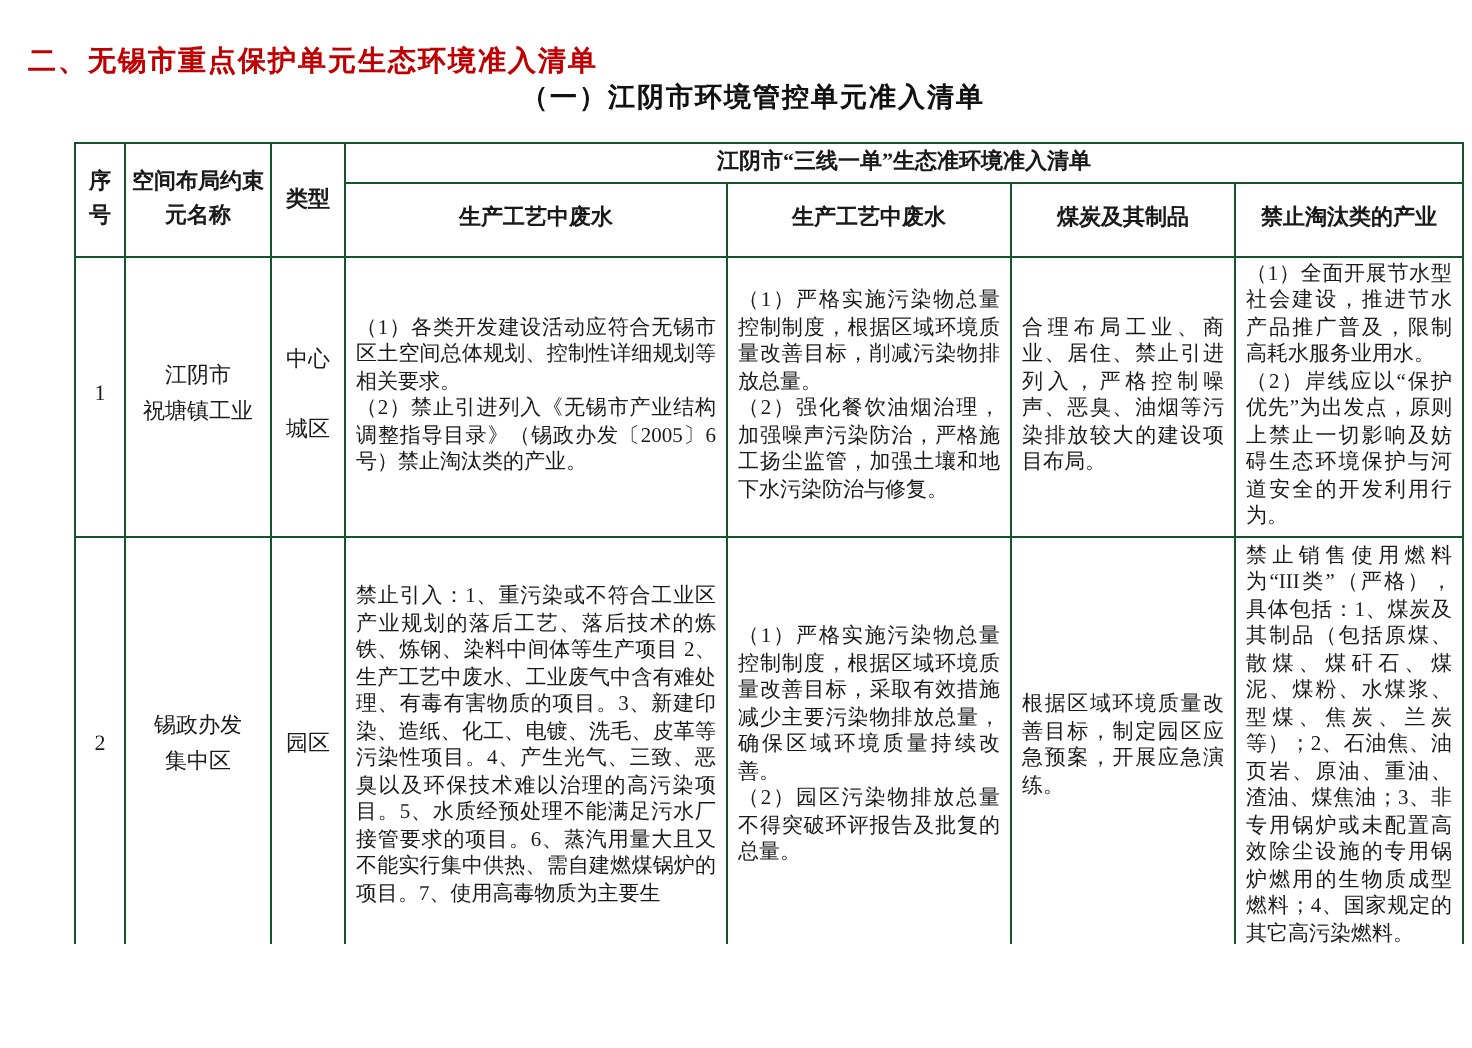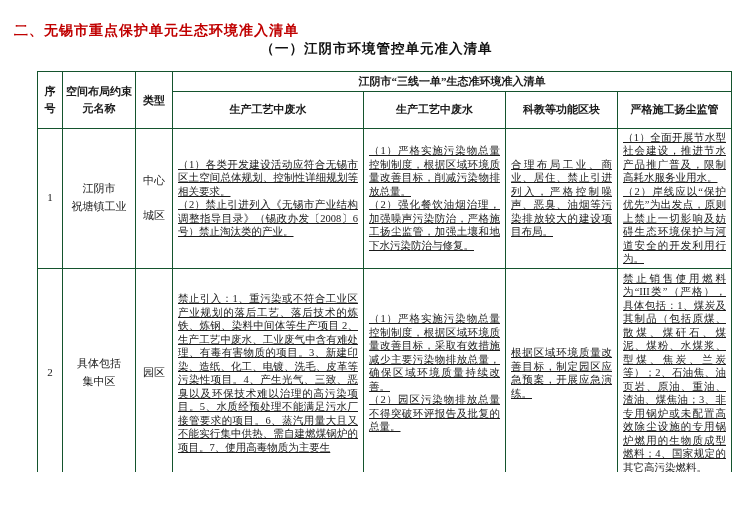--- a/index.html
+++ b/index.html
@@ -69,21 +69,20 @@
   .type-cell {
     line-height: 3.2;
   }
   .text-cell {
     font-size: 10.5px;
     line-height: 13.5px;
     text-align: justify;
     vertical-align: middle;
     white-space: pre-line;
     padding: 2px 5px;
-    text-decoration: underline;
   }
   .page-number {
     margin-top: 7px;
     text-align: center;
     font-size: 11px;
     color: #111111;
   }
 </style>
 </head>
 <body>
@@ -108,42 +107,42 @@
       <tr class="merged-hdr-row">
         <td class="hdr-cell" rowspan="2">序号</td>
         <td class="hdr-cell" rowspan="2">空间布局约束
 元名称</td>
         <td class="hdr-cell" rowspan="2">类型</td>
         <td class="hdr-cell" colspan="4">江阴市“三线一单”生态准环境准入清单</td>
       </tr>
       <tr class="sub-hdr-row">
         <td class="hdr-cell">生产工艺中废水</td>
         <td class="hdr-cell">生产工艺中废水</td>
-        <td class="hdr-cell">科教等功能区块</td>
-        <td class="hdr-cell">严格施工扬尘监管</td>
+        <td class="hdr-cell">煤炭及其制品</td>
+        <td class="hdr-cell">禁止淘汰类的产业</td>
       </tr>
 
       <tr class="data-row-1">
         <td class="center-cell">1</td>
         <td class="center-cell">江阴市
 祝塘镇工业</td>
         <td class="center-cell type-cell">中心
 城区</td>
         <td class="text-cell">（1）各类开发建设活动应符合无锡市区土空间总体规划、控制性详细规划等相关要求。
-（2）禁止引进列入《无锡市产业结构调整指导目录》（锡政办发〔2008〕6号）禁止淘汰类的产业。</td>
+（2）禁止引进列入《无锡市产业结构调整指导目录》（锡政办发〔2005〕6号）禁止淘汰类的产业。</td>
         <td class="text-cell">（1）严格实施污染物总量控制制度，根据区域环境质量改善目标，削减污染物排放总量。
 （2）强化餐饮油烟治理，加强噪声污染防治，严格施工扬尘监管，加强土壤和地下水污染防治与修复。</td>
         <td class="text-cell">合理布局工业、商业、居住、禁止引进列入，严格控制噪声、恶臭、油烟等污染排放较大的建设项目布局。</td>
         <td class="text-cell">（1）全面开展节水型社会建设，推进节水产品推广普及，限制高耗水服务业用水。
 （2）岸线应以“保护优先”为出发点，原则上禁止一切影响及妨碍生态环境保护与河道安全的开发利用行为。</td>
       </tr>
 
       <tr class="data-row-2">
         <td class="center-cell">2</td>
-        <td class="center-cell">具体包括
+        <td class="center-cell">锡政办发
 集中区</td>
         <td class="center-cell">园区</td>
         <td class="text-cell">禁止引入：1、重污染或不符合工业区产业规划的落后工艺、落后技术的炼铁、炼钢、染料中间体等生产项目 2、生产工艺中废水、工业废气中含有难处理、有毒有害物质的项目。3、新建印染、造纸、化工、电镀、洗毛、皮革等污染性项目。4、产生光气、三致、恶臭以及环保技术难以治理的高污染项目。5、水质经预处理不能满足污水厂接管要求的项目。6、蒸汽用量大且又不能实行集中供热、需自建燃煤锅炉的项目。7、使用高毒物质为主要生</td>
         <td class="text-cell">（1）严格实施污染物总量控制制度，根据区域环境质量改善目标，采取有效措施减少主要污染物排放总量，确保区域环境质量持续改善。
 （2）园区污染物排放总量不得突破环评报告及批复的总量。</td>
         <td class="text-cell">根据区域环境质量改善目标，制定园区应急预案，开展应急演练。</td>
         <td class="text-cell">禁止销售使用燃料为“III类”（严格），具体包括：1、煤炭及其制品（包括原煤、散煤、煤矸石、煤泥、煤粉、水煤浆、型煤、焦炭、兰炭等）；2、石油焦、油页岩、原油、重油、渣油、煤焦油；3、非专用锅炉或未配置高效除尘设施的专用锅炉燃用的生物质成型燃料；4、国家规定的其它高污染燃料。</td>
       </tr>
     </tbody>
   </table>

